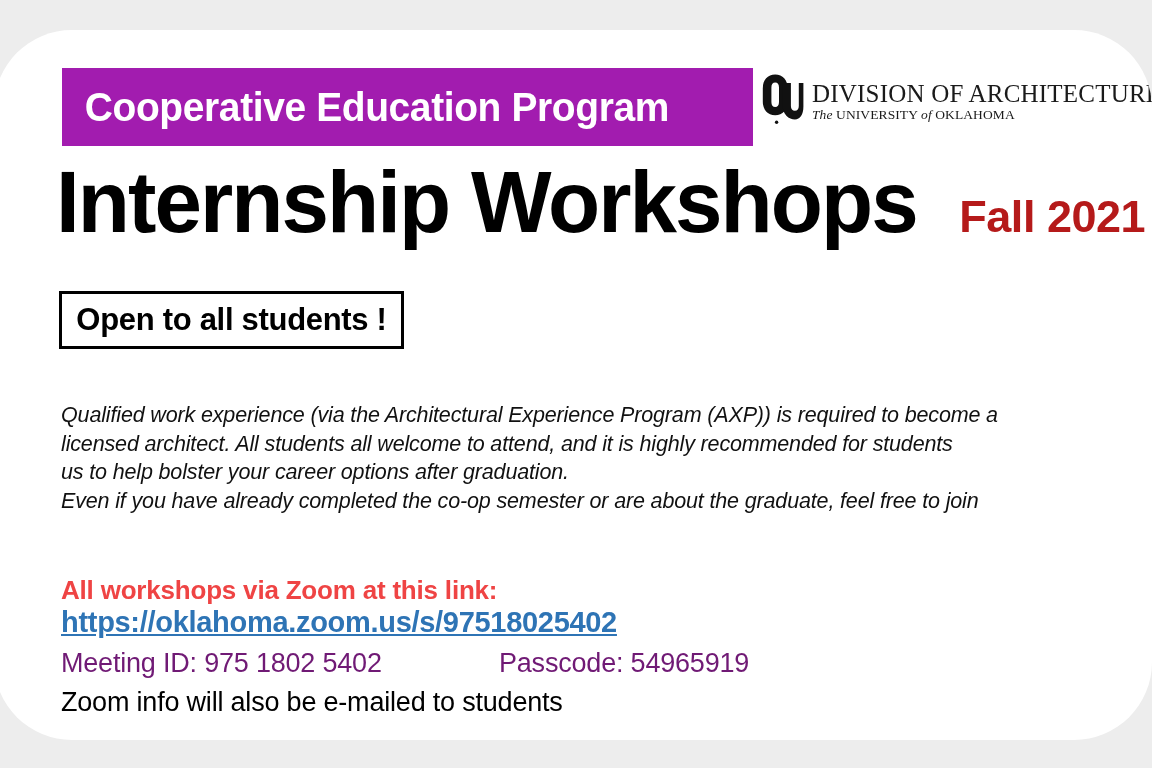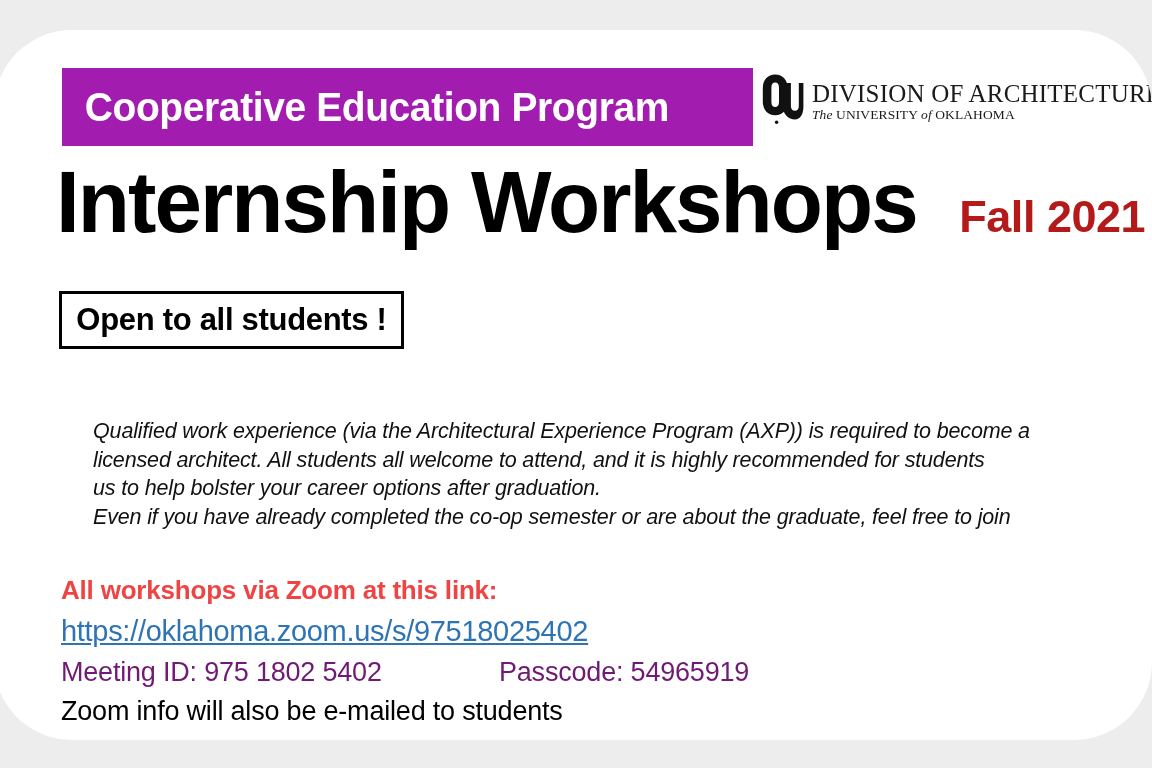--- a/index.html
+++ b/index.html
@@ -134,54 +134,53 @@
     font-size: 31px;
     font-weight: bold;
     color: #000000;
     letter-spacing: -0.3px;
     white-space: nowrap;
   }
   
   .body-para {
     position: absolute;
     left: 67px;
-    top: 387px;
+    top: 371px;
     width: 1010px;
     font-size: 21.5px;
     font-style: italic;
     color: #111111;
     line-height: 1.33;
     letter-spacing: -0.15px;
-    margin-left: 32px;
   }
   .body-para div { white-space: nowrap; }
   
   .zoom-block {
     position: absolute;
     left: 67px;
     top: 545px;
     width: 1000px;
   }
   .zoom-heading {
     font-size: 26px;
     font-weight: bold;
     color: #ef4444;
     letter-spacing: -0.2px;
     white-space: nowrap;
   }
   .zoom-link {
     display: inline-block;
-    margin-top: 9px;
     font-size: 29px;
     color: #2e74b5;
     text-decoration: underline;
     text-underline-offset: 2px;
     letter-spacing: -0.3px;
     white-space: nowrap;
     cursor: pointer;
+    font-weight: bold;
   }
   .id-row {
     margin-top: 9px;
     display: flex;
     align-items: flex-end;
     font-size: 27px;
     color: #701a75;
     letter-spacing: -0.2px;
     white-space: nowrap;
   }

